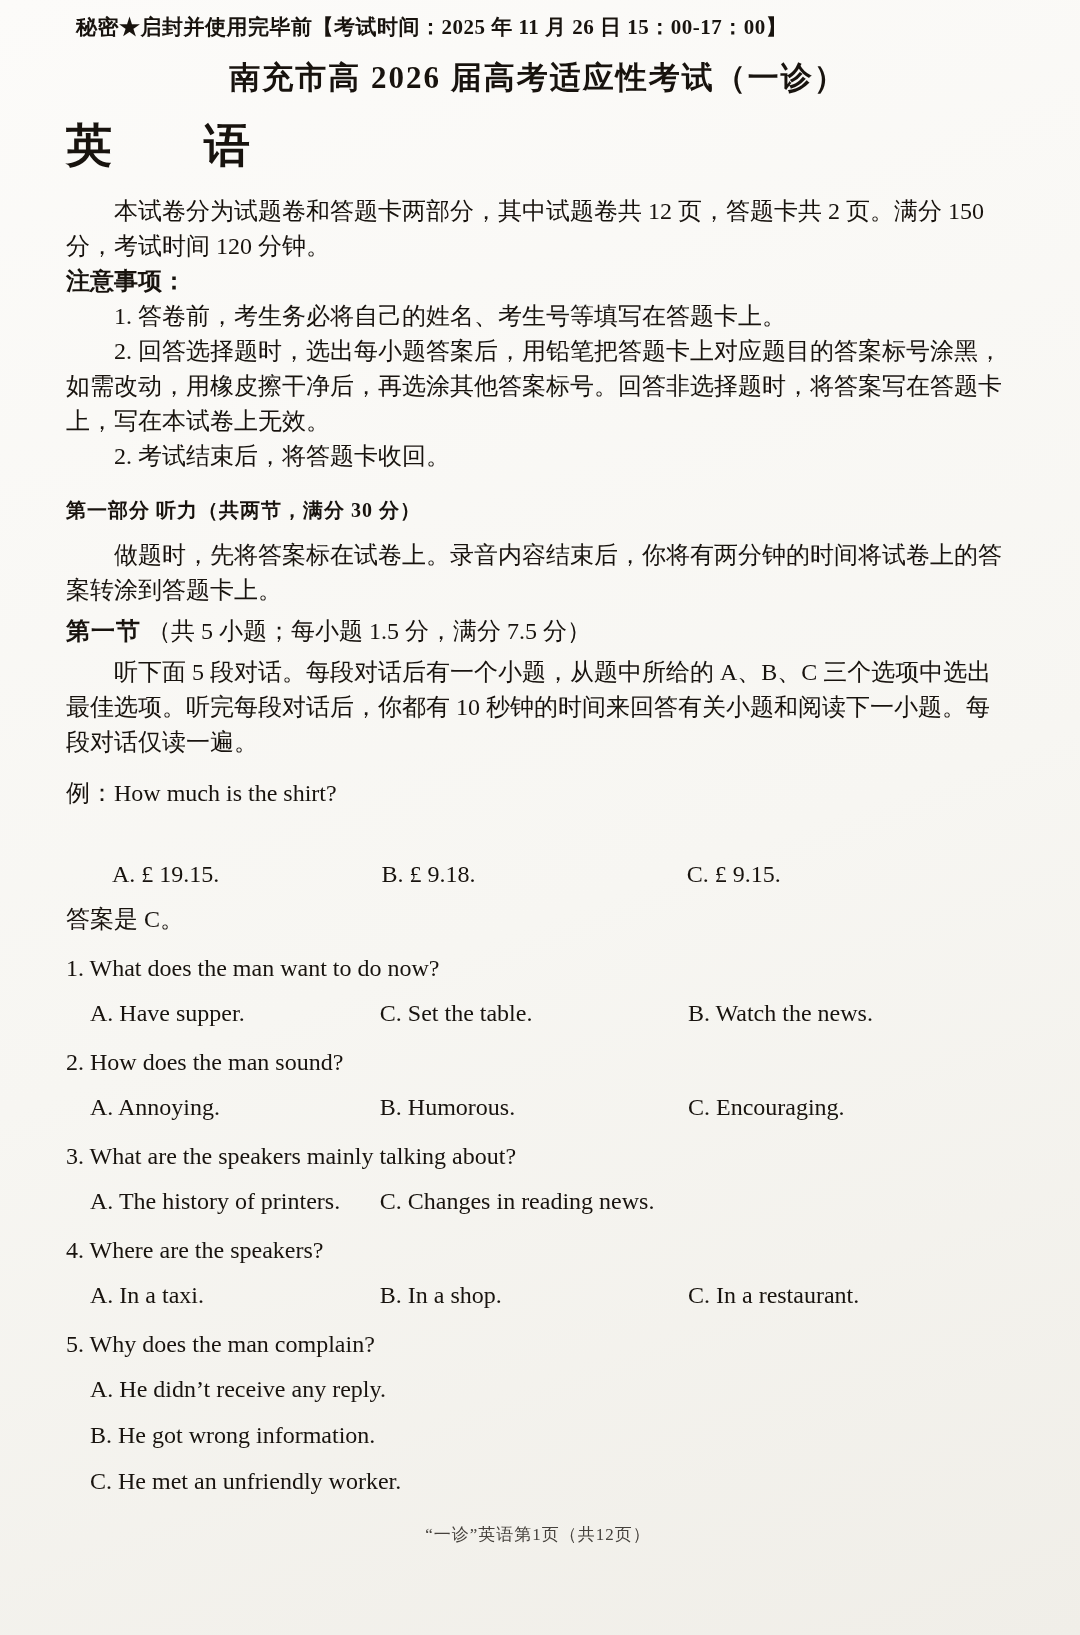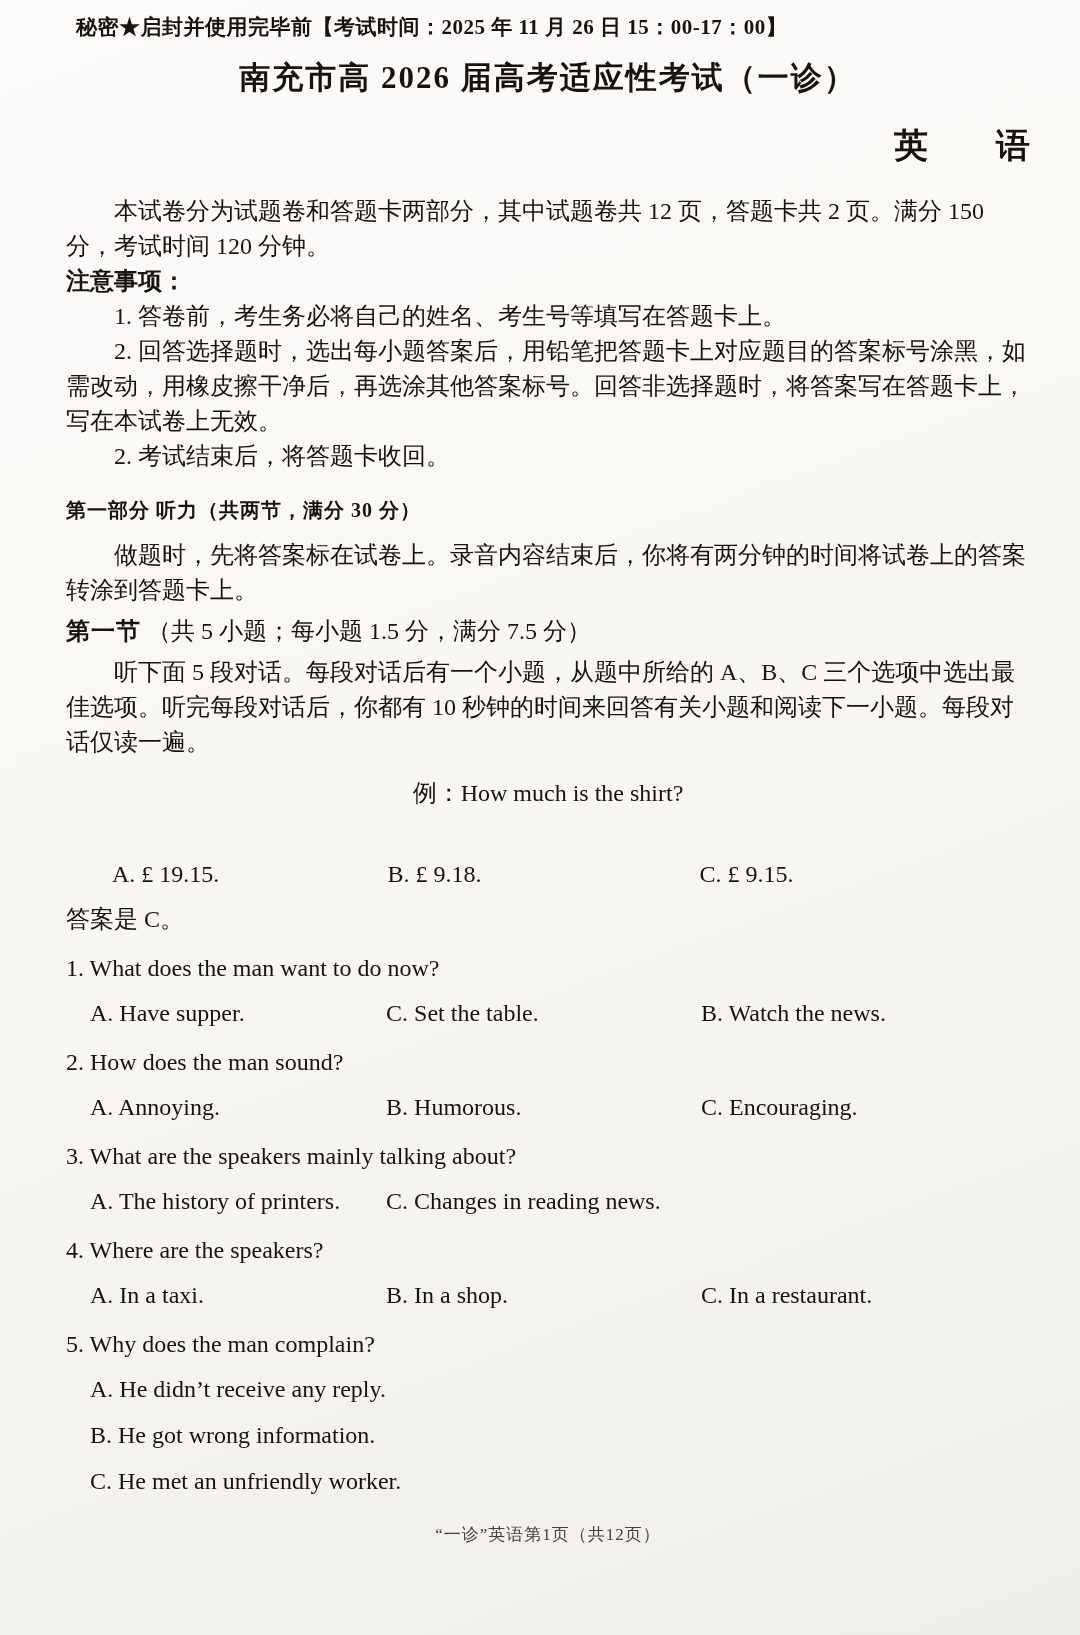--- a/index.html
+++ b/index.html
@@ -6,21 +6,21 @@
   html, body { margin: 0; padding: 0; }
   body {
     width: 1080px;
     height: 1635px;
     background: #d8d6d2;
     font-family: "Liberation Serif", "DejaVu Serif", serif;
   }
   .page {
     width: 1080px;
     height: 1635px;
-    padding: 12px 50px 0 66px;
+    padding: 12px 70px 0 66px;
     background: linear-gradient(160deg, #fcfbf9 0%, #f7f6f2 55%, #f0eee8 100%);
     color: #18130e;
     font-size: 24px;
     line-height: 35px;
     position: relative;
     overflow: hidden;
   }
   p { margin: 0; }
   .secrecy {
     font-size: 21px;
@@ -32,41 +32,41 @@
   .exam-title {
     margin: 14px 0 0 0;
     text-align: center;
     font-size: 31px;
     line-height: 44px;
     font-weight: bold;
     letter-spacing: 2px;
   }
   .subject-title {
     margin-top: 16px;
-    text-align: right;
-    font-size: 34px;
+    text-align: left;
+    font-size: 46px;
     line-height: 60px;
     font-weight: bold;
   }
   .indent { text-indent: 2em; }
   .intro-paragraph { margin-top: 18px; }
   .notice-title { font-weight: bold; }
   .part-heading {
     margin: 16px 0 0 0;
     font-size: 20px;
     line-height: 40px;
     font-weight: bold;
     letter-spacing: 1px;
   }
   .after-heading { margin-top: 8px; }
   .section-heading { margin-top: 6px; }
   .section-heading .bold { font-weight: bold; letter-spacing: 1px; }
   .section-instructions { margin-top: 6px; }
   .q-block { margin-top: 14px; }
-  .example-question { margin-top: 16px; text-align: center; }
+  .example-question { margin-top: 16px; }
   .answer-line { margin-top: 10px; }
   .options {
     display: grid;
     grid-template-columns: 31.5% 33.5% 35%;
     padding-left: 24px;
     margin-top: 10px;
   }
   .options.example-options {
     padding-left: 46px;
     grid-template-columns: 30% 34% 36%;

